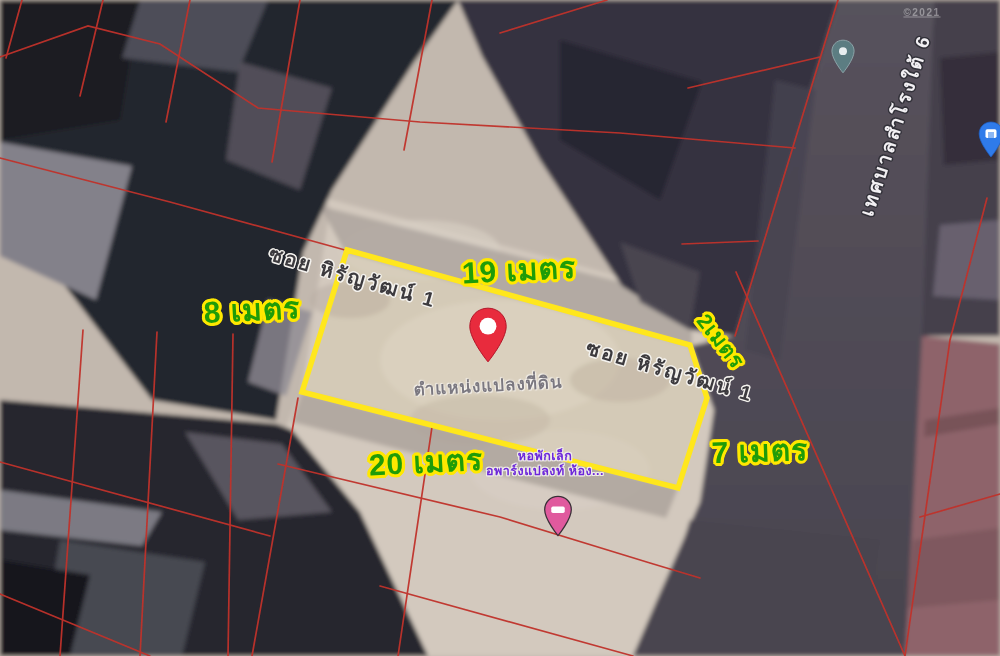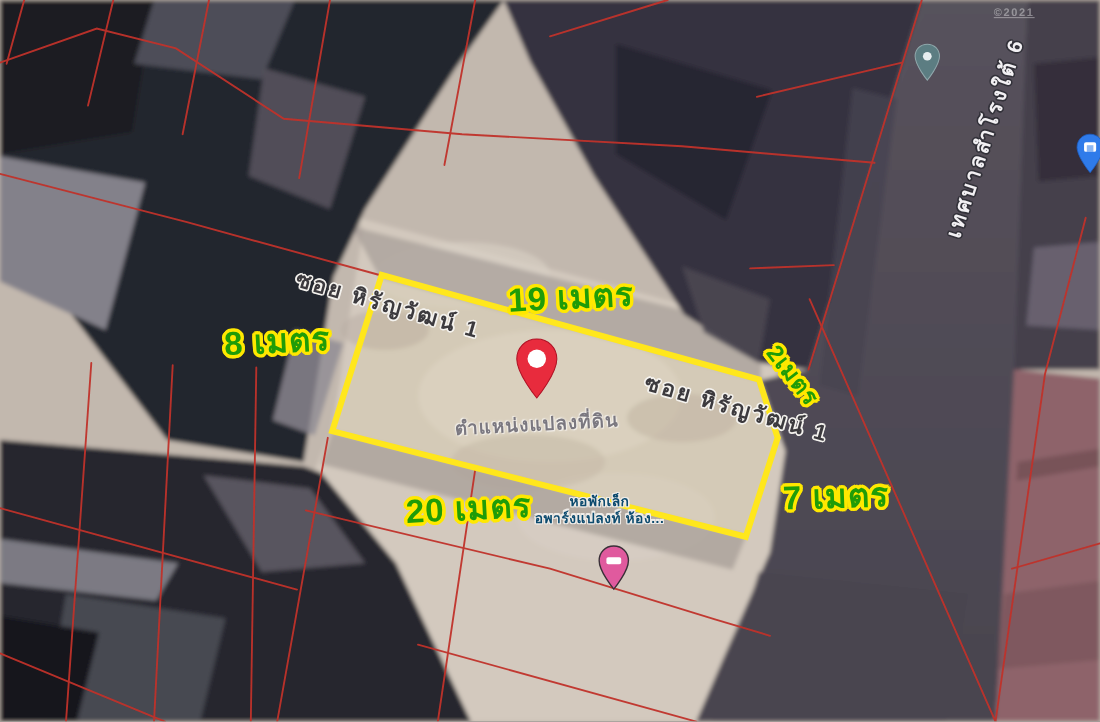--- a/index.html
+++ b/index.html
@@ -27,21 +27,21 @@
   .roadname{
     font-weight:bold;color:#f2f0f3;font-size:19px;letter-spacing:2.5px;
     text-shadow:-1.5px 0 0 #33323a,1.5px 0 0 #33323a,0 -1.5px 0 #33323a,0 1.5px 0 #33323a,
       -1px -1px 0 #33323a,1px -1px 0 #33323a,-1px 1px 0 #33323a,1px 1px 0 #33323a;
   }
   .plotlabel{
     font-weight:bold;color:#7b7880;font-size:17px;letter-spacing:1px;
     text-shadow:0 0 3px rgba(255,255,255,.85),1px 1px 0 rgba(255,255,255,.5),-1px -1px 0 rgba(255,255,255,.5);
   }
   .poi{
-    font-weight:bold;color:#0c4a6e;font-size:12.5px;line-height:1.2;text-align:center;letter-spacing:.5px;
+    font-weight:bold;color:#6d28d9;font-size:12.5px;line-height:1.2;text-align:center;letter-spacing:.5px;
     text-shadow:-1px 0 0 #efece8,1px 0 0 #efece8,0 -1px 0 #efece8,0 1px 0 #efece8,
       -1px -1px 0 #efece8,1px -1px 0 #efece8,-1px 1px 0 #efece8,1px 1px 0 #efece8;
   }
   .wm{color:rgba(255,255,255,.38);font-size:10px;letter-spacing:1.5px;font-weight:bold;text-decoration:underline;}
   .pin{position:absolute;z-index:3;}
 </style>
 </head>
 <body>
 
 <div class="stage">

